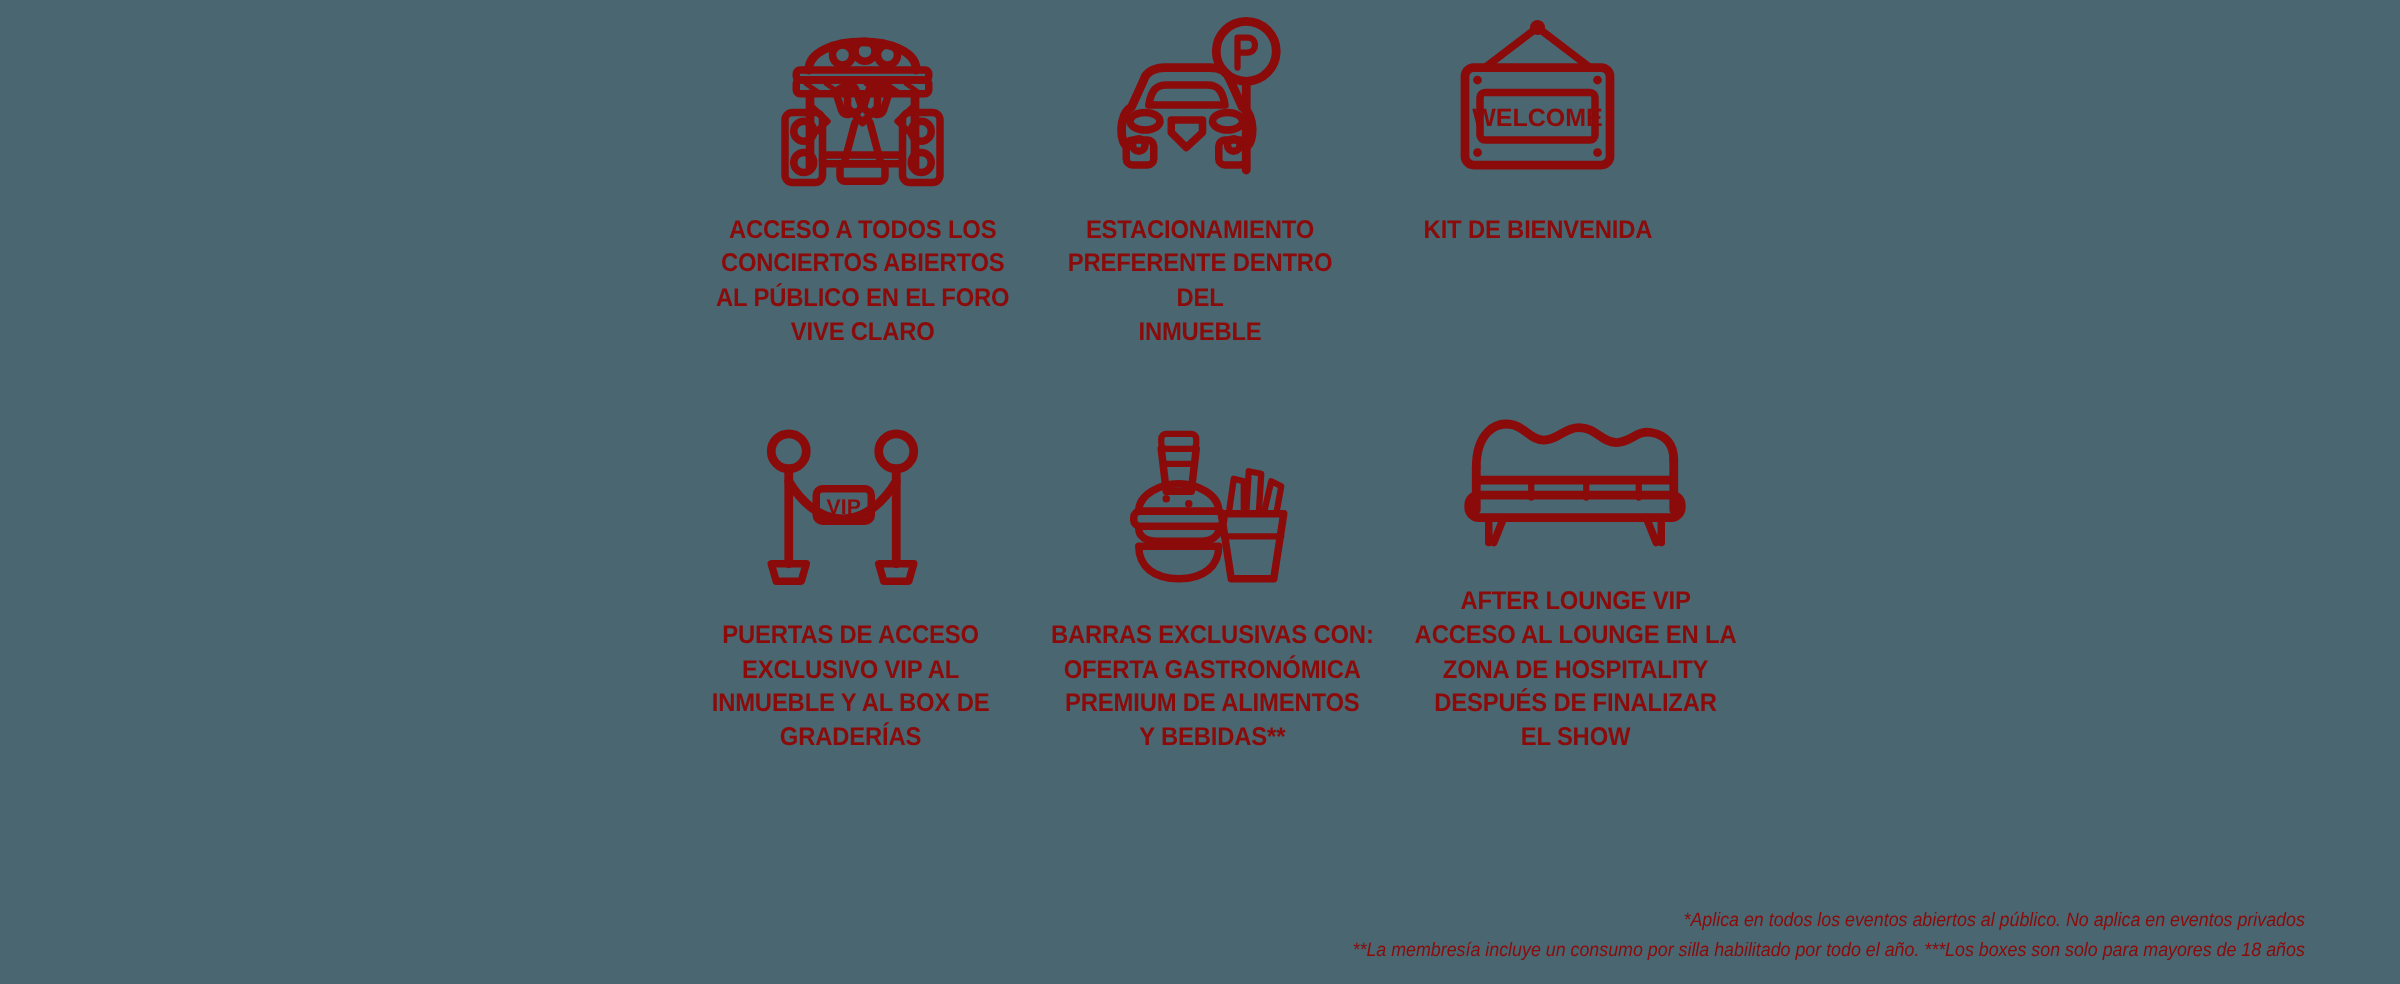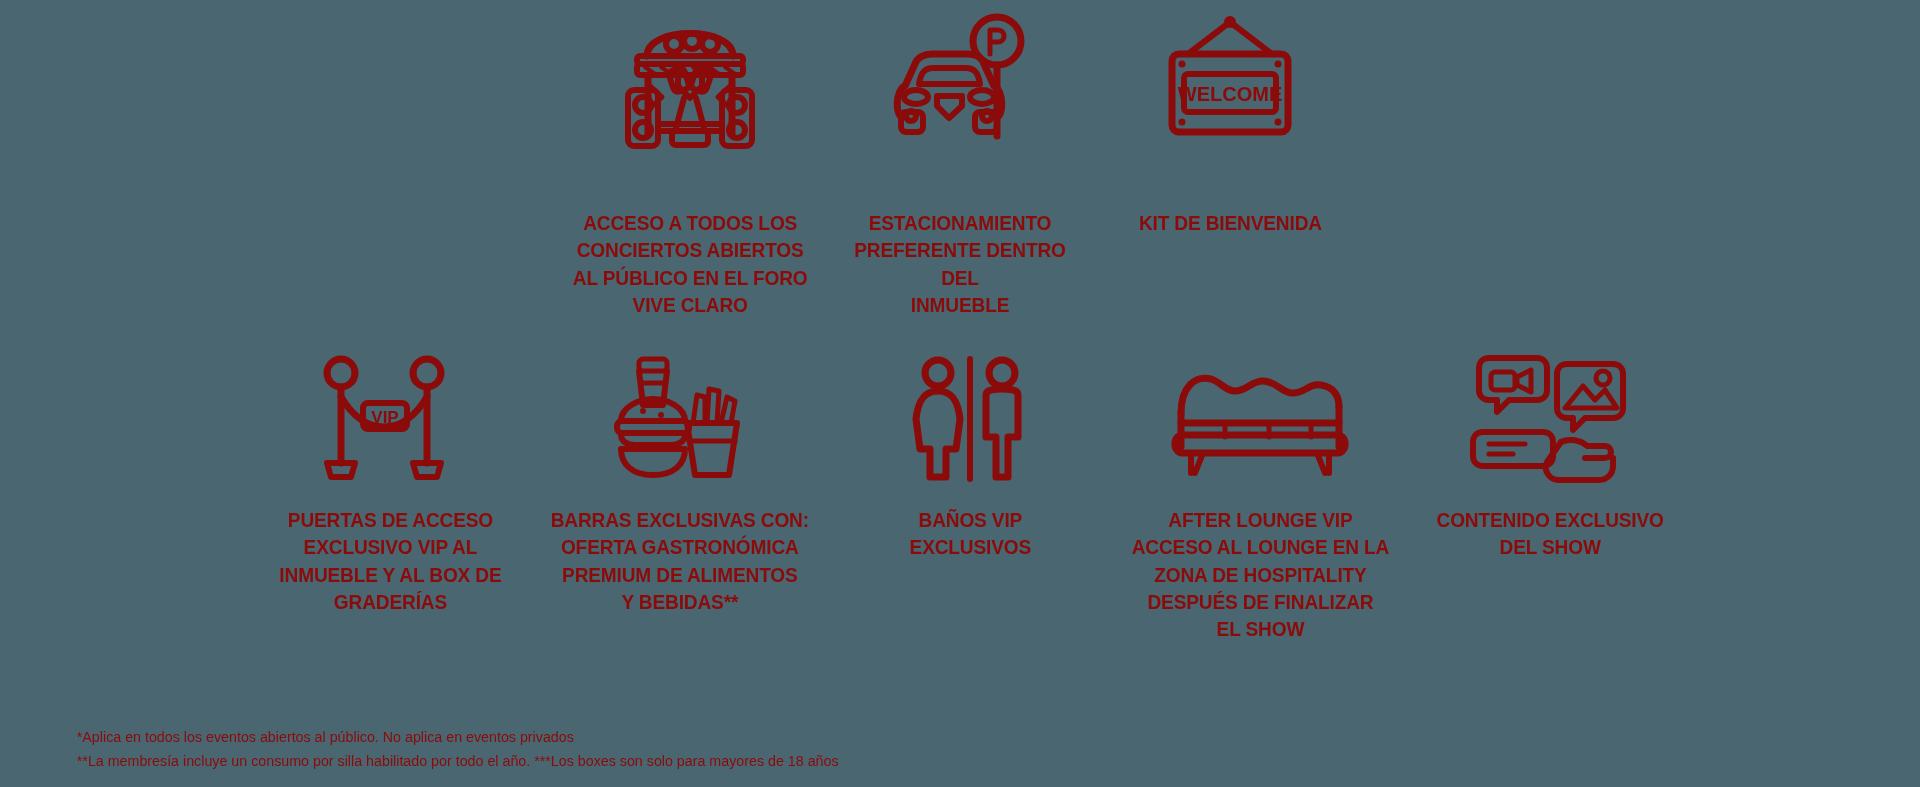--- a/index.html
+++ b/index.html
@@ -22,28 +22,28 @@
     align-items: center;
     padding-top: 8px;
   }
   .benefit-row {
     display: flex;
     justify-content: center;
     align-items: flex-start;
     width: 100%;
   }
   .row-primary { padding-left: 0px; }
-  .row-secondary { margin-top: 28px; padding-left: 20px; }
+  .row-secondary { margin-top: 28px; padding-left: 20px; align-items: flex-end; }
 
   .benefit-item {
     display: flex;
     flex-direction: column;
     align-items: center;
   }
-  .row-primary .benefit-item { width: 270px; gap: 39px; }
+  .row-primary .benefit-item { width: 270px; }
   .row-secondary .benefit-item { width: 290px; }
 
   .benefit-icon {
     height: 148px;
     display: flex;
     align-items: center;
     justify-content: center;
   }
   .row-secondary .benefit-icon { height: 150px; }
 
@@ -66,24 +66,25 @@
     letter-spacing: -0.15px;
     color: #8B0B0B;
     transform: scaleX(0.93);
     white-space: pre-line;
     font-stretch: condensed;
   }
   .row-secondary .benefit-label { margin-top: 10px; }
 
   .footnotes {
     position: absolute;
-    left: 0;
+    left: 16px;
     right: 0;
     bottom: 14px;
-    text-align: left;
+    text-align: right;
+    font-style: italic;
   }
   .footnote-line {
     font-size: 15.5px;
     line-height: 1.55;
     color: #8B0B0B;
     font-weight: 400;
     transform: scaleX(0.92);
   }
 </style>
 </head>
@@ -209,33 +210,20 @@
           <path d="M116 74 L122 48 L130 52 L126 74" stroke-width="5"></path>
           <path d="M84 92 L130 92" stroke-width="5"></path>
         </svg>
       </div>
       <div class="benefit-label">BARRAS EXCLUSIVAS CON:
 OFERTA GASTRONÓMICA
 PREMIUM DE ALIMENTOS
 Y BEBIDAS**</div>
     </div>
 
-    <div class="benefit-item">
-      <div class="benefit-icon">
-        <svg width="140" height="140" viewBox="0 0 140 140">
-          <circle cx="38" cy="22" r="13" stroke-width="7"></circle>
-          <path d="M38 40 C24 40 18 50 16 68 L20 98 L30 98 L30 126 L46 126 L46 98 L56 98 L60 68 C58 50 52 40 38 40 Z" stroke-width="7"></path>
-          <path d="M70 8 L70 128" stroke-width="6"></path>
-          <circle cx="102" cy="22" r="13" stroke-width="7"></circle>
-          <path d="M86 44 C86 40 90 38 102 38 C114 38 118 40 118 44 L118 86 L108 86 L108 126 L96 126 L96 86 L86 86 Z" stroke-width="7"></path>
-        </svg>
-      </div>
-      <div class="benefit-label">BAÑOS VIP
-EXCLUSIVOS</div>
-    </div>
 
     <div class="benefit-item">
       <div class="benefit-icon">
         <svg width="190" height="140" viewBox="0 0 190 140">
           <path d="M16 62 C16 36 30 24 46 28 C56 31 60 40 70 40 C82 40 86 30 98 30 C112 30 116 42 128 42 C140 42 144 32 156 34 C168 36 174 44 174 56" stroke-width="7"></path>
           <path d="M16 62 L16 96" stroke-width="7"></path>
           <path d="M16 72 L174 72" stroke-width="7"></path>
           <path d="M174 56 L174 96" stroke-width="7"></path>
           <rect x="10" y="84" width="170" height="18" rx="8" stroke-width="7"></rect>
           <path d="M26 102 L26 122 M38 102 L30 122" stroke-width="6"></path>
@@ -243,38 +231,20 @@
           <path d="M60 72 L60 86 M104 72 L104 86 M146 72 L146 86" stroke-width="5"></path>
         </svg>
       </div>
       <div class="benefit-label">AFTER LOUNGE VIP
 ACCESO AL LOUNGE EN LA
 ZONA DE HOSPITALITY
 DESPUÉS DE FINALIZAR
 EL SHOW</div>
     </div>
 
-    <div class="benefit-item">
-      <div class="benefit-icon">
-        <svg width="170" height="150" viewBox="0 0 170 150">
-          <path d="M24 12 L72 12 C78 12 82 16 82 22 L82 44 C82 50 78 54 72 54 L44 54 L32 66 L32 54 L24 54 C18 54 14 50 14 44 L14 22 C14 16 18 12 24 12 Z" stroke-width="6"></path>
-          <rect x="26" y="26" width="24" height="18" rx="4" stroke-width="5"></rect>
-          <path d="M52 31 L66 24 L66 46 L52 39 Z" stroke-width="5"></path>
-          <path d="M102 18 L148 18 C154 18 158 22 158 28 L158 62 C158 68 154 72 148 72 L120 72 L108 84 L108 72 L102 72 C96 72 92 68 92 62 L92 28 C92 22 96 18 102 18 Z" stroke-width="6"></path>
-          <path d="M100 62 L118 40 L130 54 L140 44 L152 62 Z" stroke-width="5"></path>
-          <circle cx="138" cy="32" r="7" stroke-width="5"></circle>
-          <path d="M18 86 L78 86 C84 86 88 90 88 96 L88 110 C88 116 84 120 78 120 L18 120 C12 120 8 116 8 110 L8 96 C8 90 12 86 18 86 Z" stroke-width="6"></path>
-          <path d="M24 98 L60 98 M24 108 L48 108" stroke-width="5"></path>
-          <path d="M96 96 C104 92 116 94 122 100 L140 100 C148 100 148 112 140 112 L120 112" stroke-width="6"></path>
-          <path d="M96 96 L82 116 C78 124 84 134 94 134 L134 134 C142 134 148 128 148 120 L148 112" stroke-width="6"></path>
-        </svg>
-      </div>
-      <div class="benefit-label">CONTENIDO EXCLUSIVO
-DEL SHOW</div>
-    </div>
 
   </div>
 
   <div class="footnotes">
     <div class="footnote-line">*Aplica en todos los eventos abiertos al público. No aplica en eventos privados</div>
     <div class="footnote-line">**La membresía incluye un consumo por silla habilitado por todo el año. ***Los boxes son solo para mayores de 18 años</div>
   </div>
 
 </div>
 

